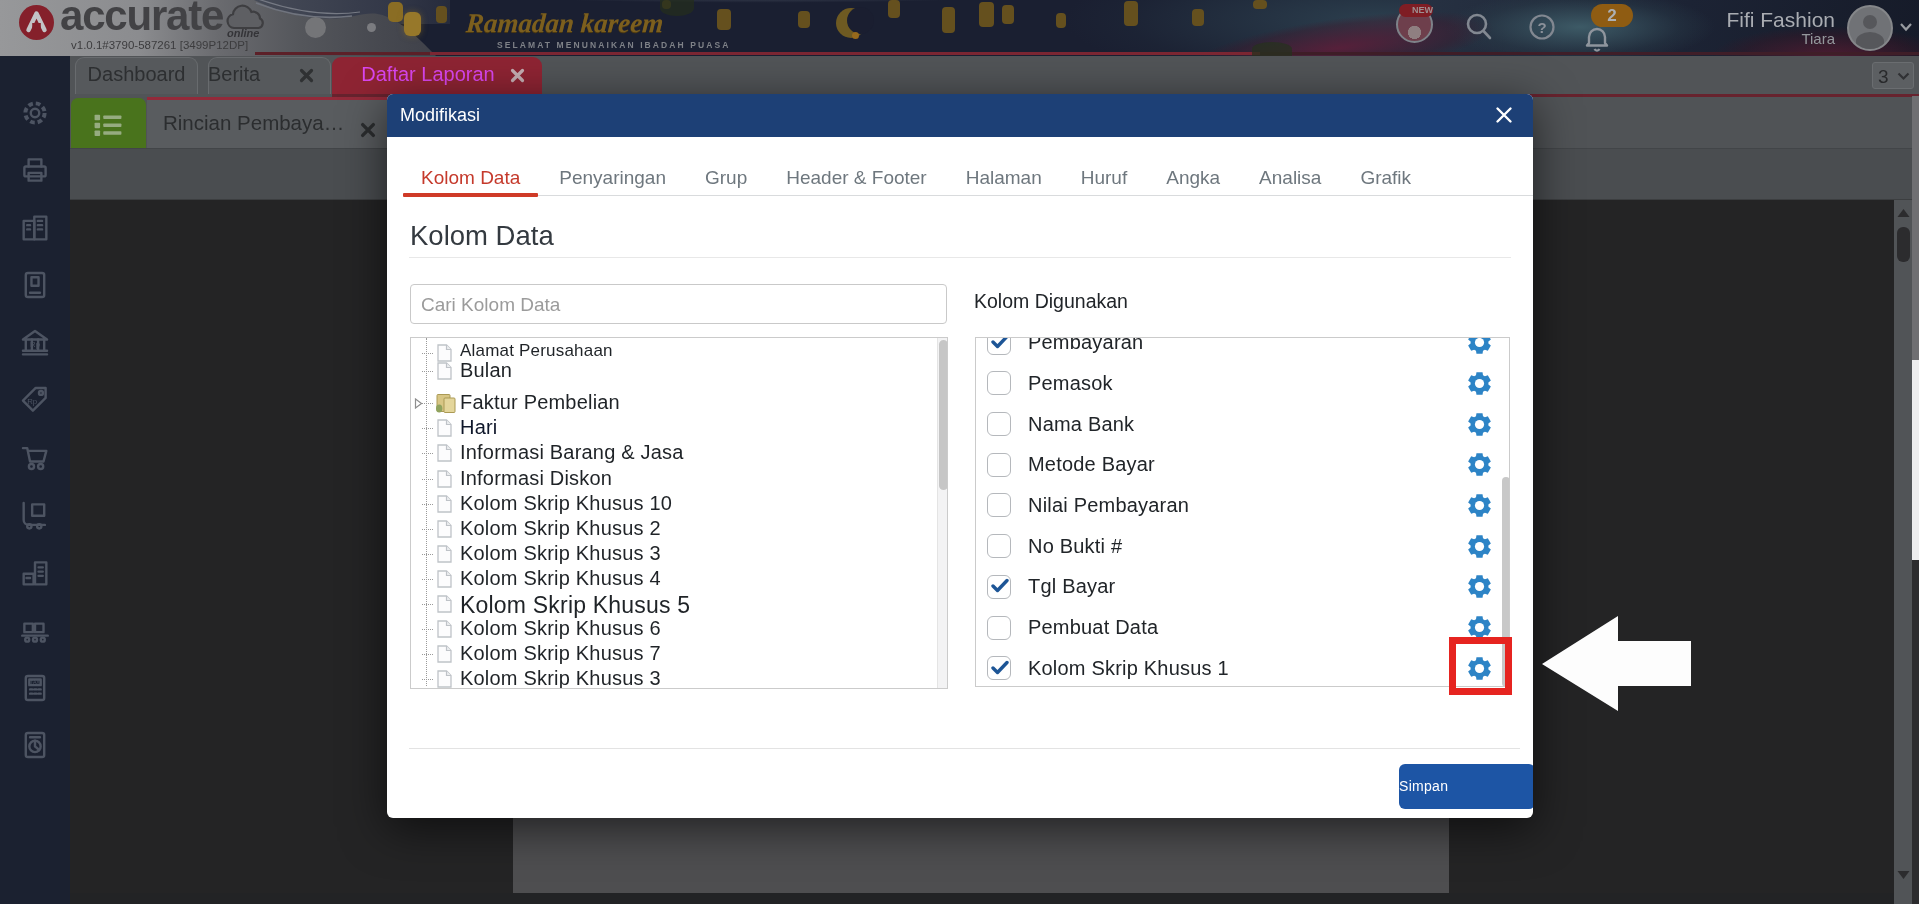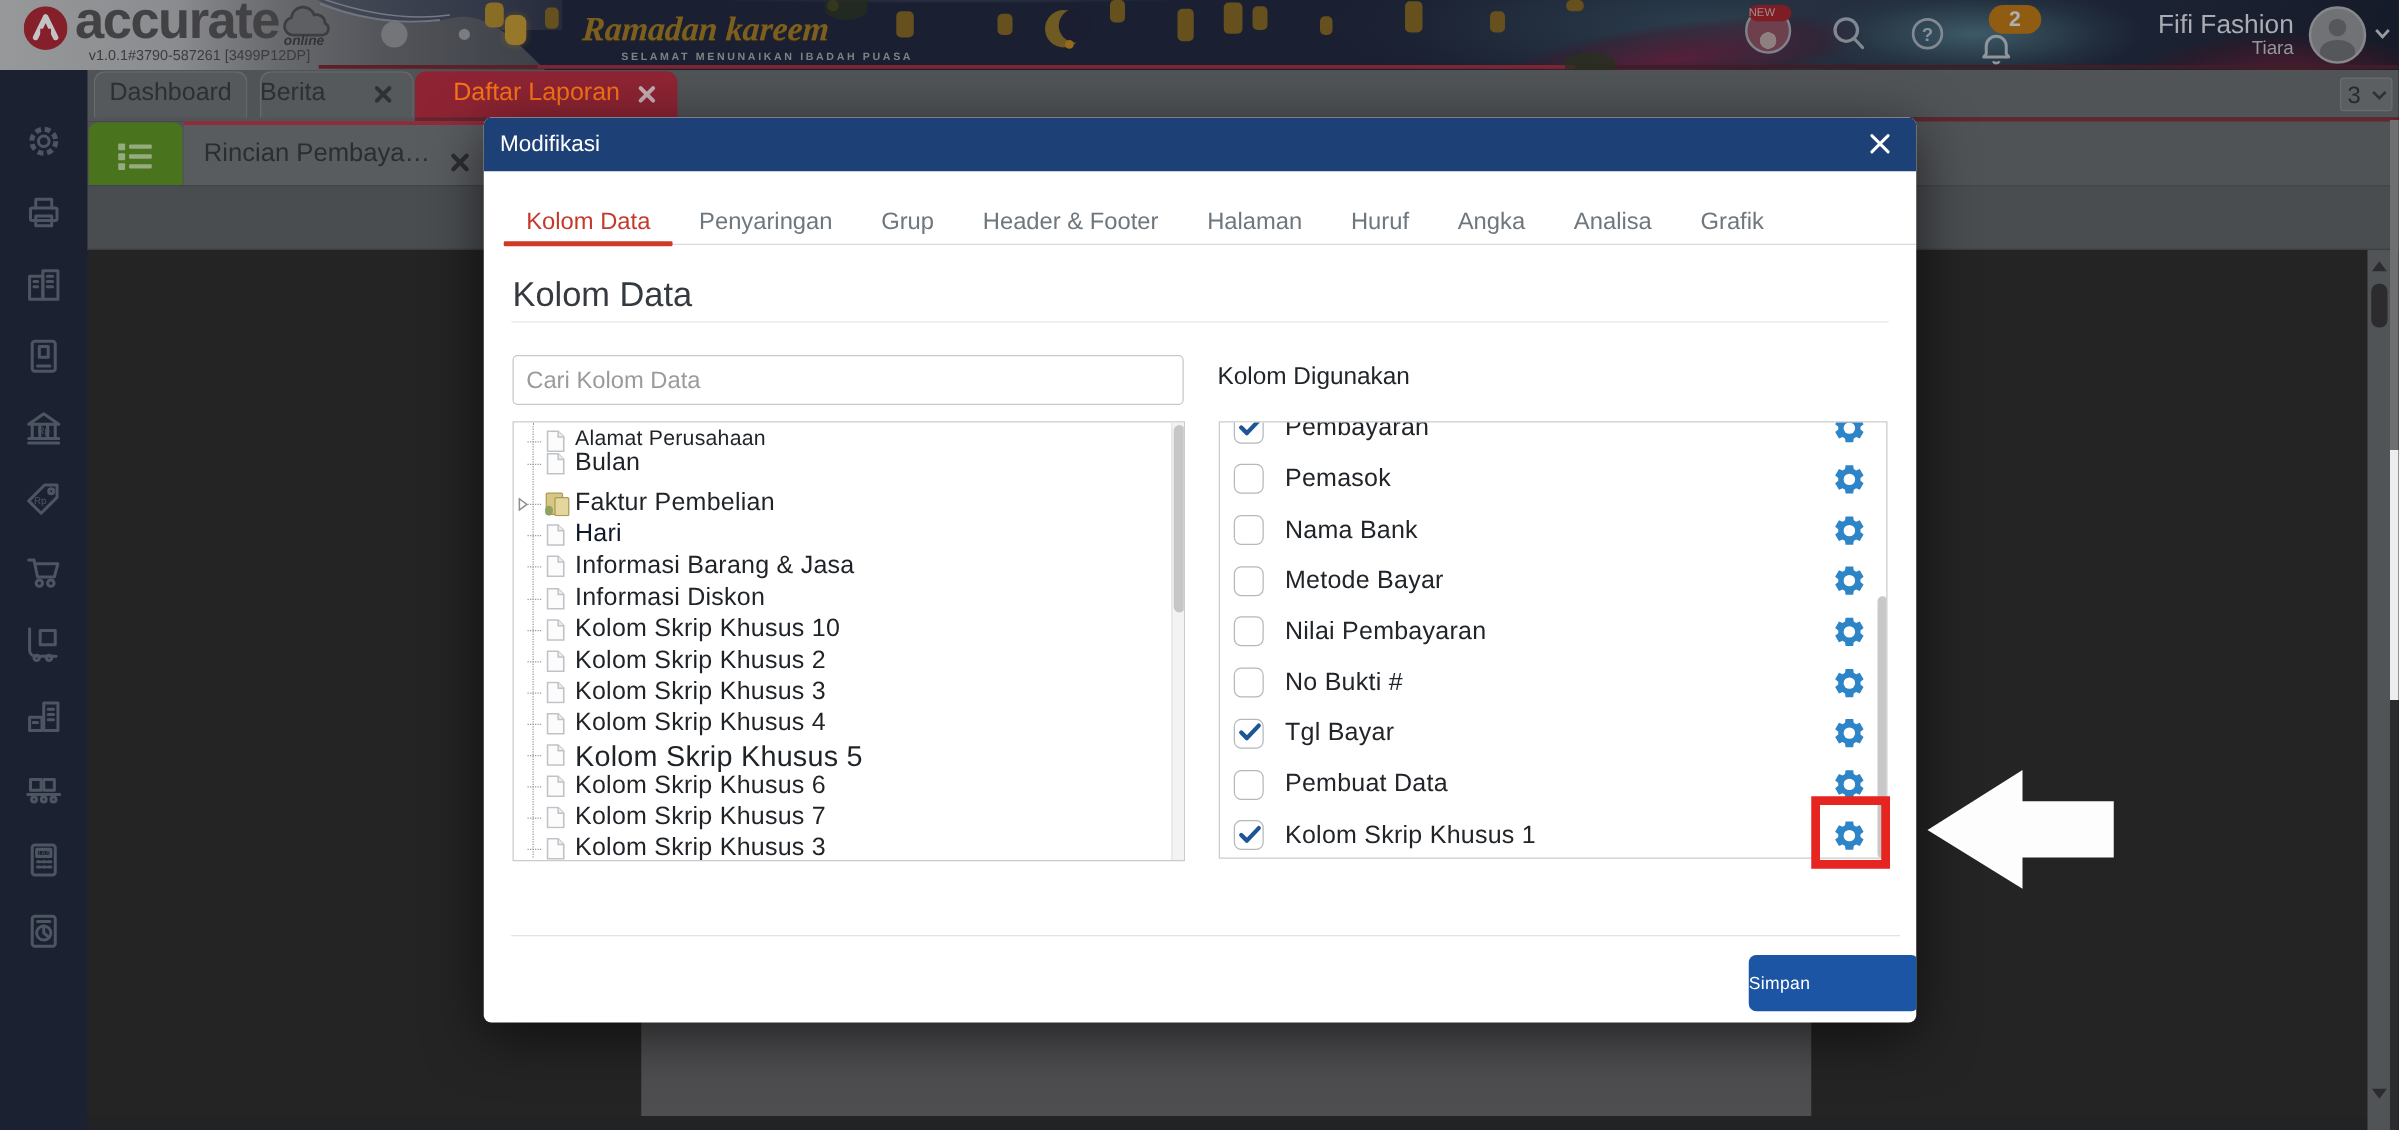--- a/index.html
+++ b/index.html
@@ -59,21 +59,21 @@
     <div class="abs" style="left:1002px;top:5px;width:12px;height:19px;background:#65501e;border-radius:4px"></div>
     <div class="abs" style="left:1056px;top:13px;width:10px;height:15px;background:#65501e;border-radius:4px"></div>
     <div class="abs" style="left:1124px;top:1px;width:14px;height:25px;background:#65501e;border-radius:4px"></div>
     <div class="abs" style="left:1192px;top:9px;width:12px;height:17px;background:#65501e;border-radius:4px"></div>
     <div class="abs" style="left:1253px;top:0px;width:14px;height:9px;background:#65501e;border-radius:4px"></div>
     <div class="abs" style="left:662px;top:0px;width:9px;height:9px;background:#65501e;border-radius:4px"></div>
     <div class="abs" style="left:836px;top:8px;width:30px;height:30px;border-radius:50%;background:#6e5a22"></div>
     <div class="abs" style="left:847px;top:7px;width:27px;height:27px;border-radius:50%;background:#1a1e30"></div>
     <div class="abs" style="left:852px;top:32px;width:7px;height:7px;border-radius:50%;background:#96691c"></div>
     <div class="abs" style="left:1396px;top:6px;width:37px;height:37px;border-radius:50%;background:radial-gradient(circle at 50% 74%,#8f7f81 0 22%,#6e3f4c 23% 100%);border:2px solid #7e8289"></div>
-    <div class="abs" style="left:1399px;top:4px;width:34px;height:13px;border-radius:7px;background:#7f1d24;color:#9e8f91;font-size:9px;font-weight:normal;text-align:left;line-height:13px">NEW</div>
+    <div class="abs" style="left:1399px;top:4px;width:34px;height:13px;border-radius:7px;background:#7f1d24;color:#9e8f91;font-size:9px;font-weight:bold;text-align:right;line-height:13px">NEW</div>
     <svg class="abs" style="left:1464px;top:12px" width="30" height="30" viewBox="0 0 30 30">
       <circle cx="13" cy="12" r="9" fill="none" stroke="#828891" stroke-width="2.6"></circle>
       <line x1="19.5" y1="19" x2="26" y2="26" stroke="#828891" stroke-width="2.6" stroke-linecap="round"></line>
     </svg>
     <svg class="abs" style="left:1529px;top:14px" width="26" height="26" viewBox="0 0 26 26">
       <circle cx="13" cy="13" r="11.5" fill="none" stroke="#828891" stroke-width="2.2"></circle>
       <text x="13" y="18.5" font-size="15" font-weight="bold" fill="#8b919a" text-anchor="middle" font-family="Liberation Sans">?</text>
     </svg>
     <svg class="abs" style="left:1584px;top:24px" width="26" height="28" viewBox="0 0 26 28">
       <path d="M5 19 V13 a8 8 0 0 1 16 0 V19 l2 2.5 H3 Z" fill="none" stroke="#8f959d" stroke-width="2.4" stroke-linejoin="round"></path>
@@ -165,21 +165,21 @@
 <div class="abs" style="left:70px;top:93px;width:262px;height:4px;background:#515457"></div>
 <div class="abs" style="left:332px;top:93.5px;width:1587px;height:3px;background:#67232e"></div>
 <div class="abs" style="left:75px;top:57px;width:123px;height:36.5px;background:#56595c;border:1px solid #686b6e;border-bottom:none;border-radius:9px 9px 0 0;z-index:1"></div>
 <div class="abs" style="left:75px;top:63px;width:123px;text-align:center;font-size:20px;color:#2d2f31;z-index:2">Dashboard</div>
 <div class="abs" style="left:208px;top:57px;width:123px;height:36.5px;background:#56595c;border:1px solid #686b6e;border-bottom:none;border-radius:9px 9px 0 0;z-index:1"></div>
 <div class="abs" style="left:208px;top:63px;width:89px;text-align:left;font-size:20px;color:#2d2f31;z-index:2">Berita</div>
 <svg class="abs" style="left:299px;top:68px;z-index:2" width="15" height="15" viewBox="0 0 15 15">
     <path d="M2.5 2.5 L12.5 12.5 M12.5 2.5 L2.5 12.5" stroke="#2f3133" stroke-width="3.2" stroke-linecap="round"></path>
   </svg>
 <div class="abs" style="left:332px;top:57px;width:210px;height:36.5px;background:#8e2433;border-radius:9px 9px 0 0;z-index:1"></div>
-<div class="abs" style="left:320px;top:63px;width:176px;text-align:right;font-size:20px;color:#f97316;z-index:2">Daftar Laporan</div>
+<div class="abs" style="left:340px;top:63px;width:176px;text-align:center;font-size:20px;color:#d946ef;z-index:2">Daftar Laporan</div>
 <svg class="abs" style="left:510px;top:68px;z-index:2" width="15" height="15" viewBox="0 0 15 15">
     <path d="M2.5 2.5 L12.5 12.5 M12.5 2.5 L2.5 12.5" stroke="#c4adb2" stroke-width="3.2" stroke-linecap="round"></path>
   </svg>
 <div class="abs" style="left:70px;top:97px;width:1849px;height:51px;background:#505356"></div>
 <div class="abs" style="left:71px;top:98px;width:75px;height:50px;background:#49731c;border-radius:7px 7px 0 0"></div>
 <svg class="abs" style="left:93px;top:112px" width="30" height="26" viewBox="0 0 38 28">
     <g fill="#96ac80">
       <rect x="2" y="1" width="7" height="7" rx="1"></rect>
       <rect x="13" y="2" width="23" height="4.5" rx="1"></rect>
       <rect x="2" y="11" width="7" height="7" rx="1"></rect>

